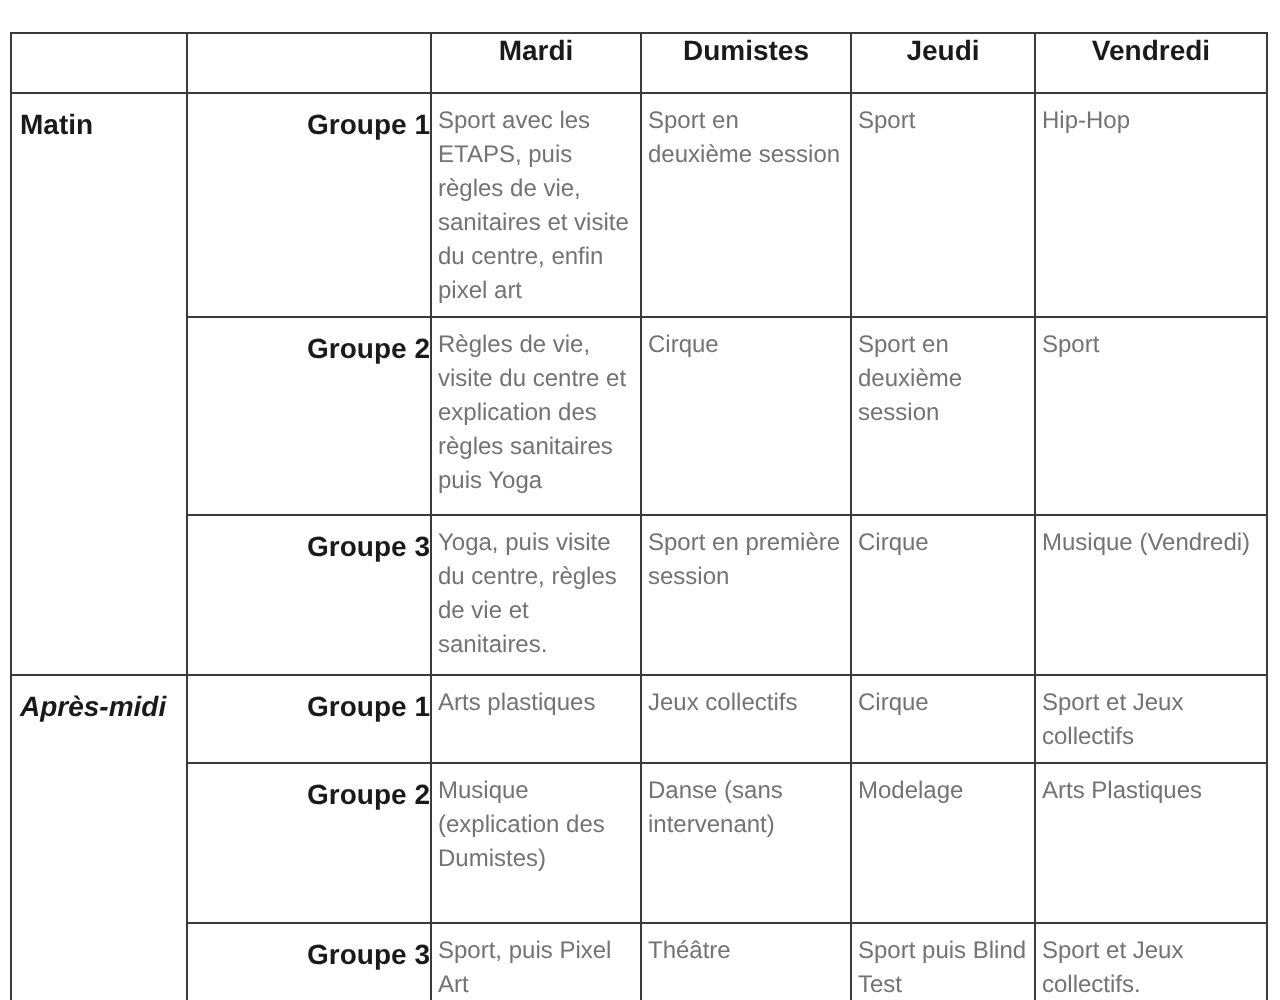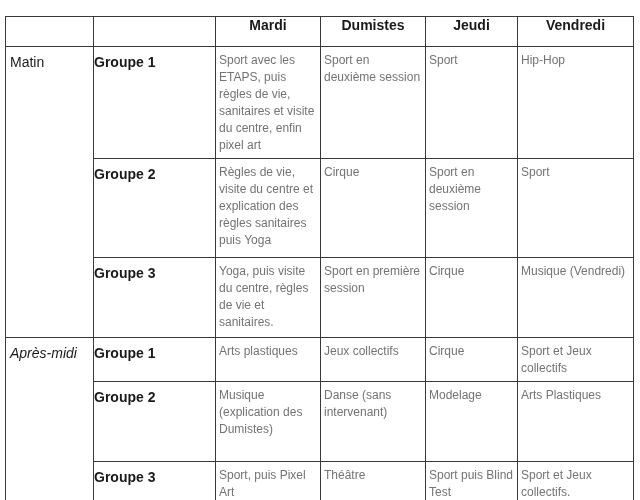--- a/index.html
+++ b/index.html
@@ -17,26 +17,26 @@
     overflow: hidden;
   }
   .hdr th {
     height: 29px;
     font-weight: bold;
     font-size: 14px;
     text-align: center;
     vertical-align: middle;
   }
   .period {
-    font-weight: normal; font-size: 14px;
+    font-weight: bold; font-size: 14px;
     padding: 7px 0 0 4px !important;
   }
   .period.italic { font-style: italic; }
   .group {
-    font-weight: bold; font-size: 14px; text-align: left;
+    font-weight: bold; font-size: 14px; text-align: right;
     padding-top: 7px !important;
   }
   .cell {
     font-size: 12px; line-height: 17px;
     padding: 5px 2px 0 3px !important;
     color: #737373;
   }
   .sep-top td { border-top: 2px solid #2a2a2a; }
 </style>
 </head>

